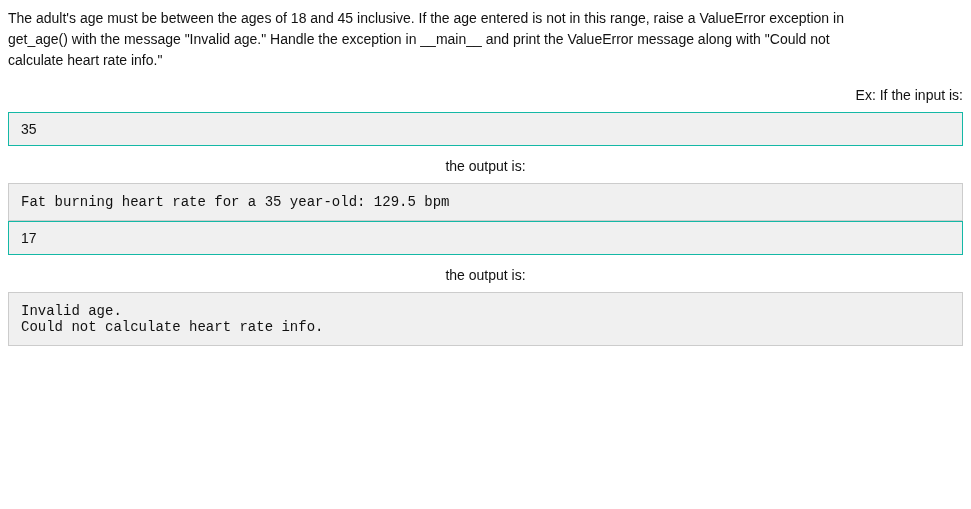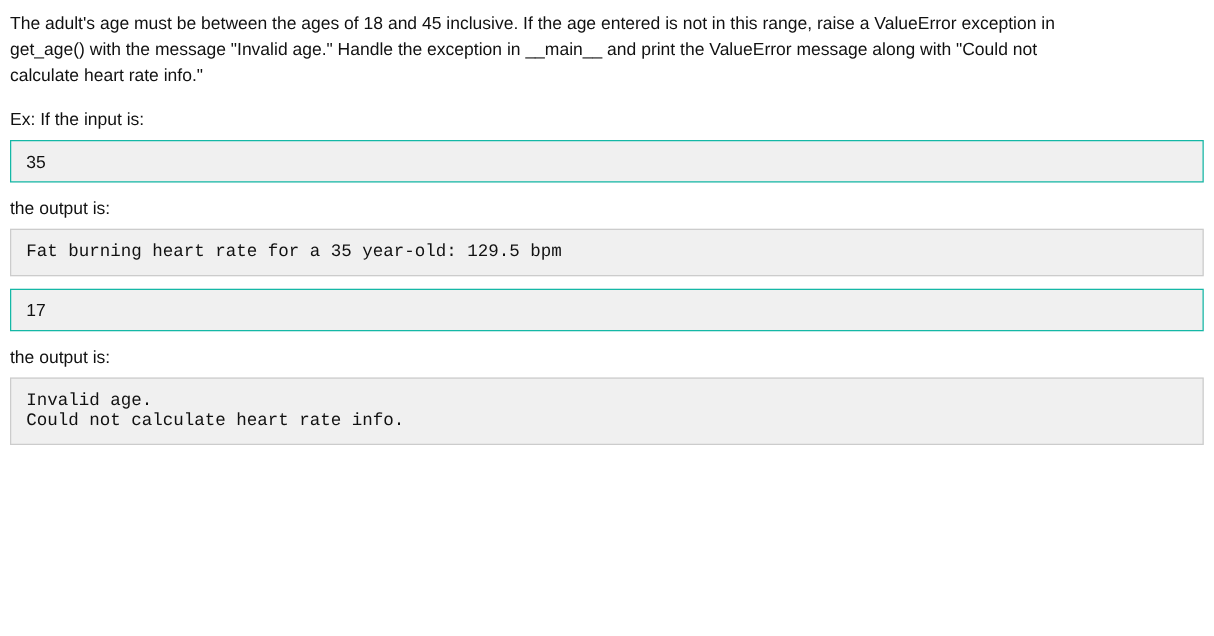--- a/index.html
+++ b/index.html
@@ -18,48 +18,49 @@
     }
 
     .description {
       margin-bottom: 14px;
       line-height: 1.5;
     }
 
     .label {
       margin-bottom: 6px;
       line-height: 1.5;
+      text-align: center;
     }
 
     .input-box {
       background: #f0f0f0;
       border: 1px solid #14b8a6;
       padding: 8px 12px;
       margin-bottom: 10px;
       font-size: 14px;
       color: #111;
       width: 100%;
     }
 
     .output-box {
       background: #f0f0f0;
       border: 1px solid #ccc;
       padding: 10px 12px;
-      margin-bottom: 10px;
       font-family: 'Courier New', Courier, monospace;
       font-size: 14px;
       color: #111;
       width: 100%;
       white-space: pre;
     }
 
     .section-label {
       margin-bottom: 6px;
       margin-top: 4px;
       line-height: 1.5;
+      text-align: right;
     }
   </style>
 </head>
 <body>
 
 <div>
   <p class="description">
     <span>The adult's age must be between the ages of 18 and 45 inclusive. If the age entered is not in this range, raise a ValueError exception in</span><br>
     <span>get_age() with the message "Invalid age." Handle the exception in __main__ and print the ValueError message along with "Could not</span><br>
     <span>calculate heart rate info."</span>

